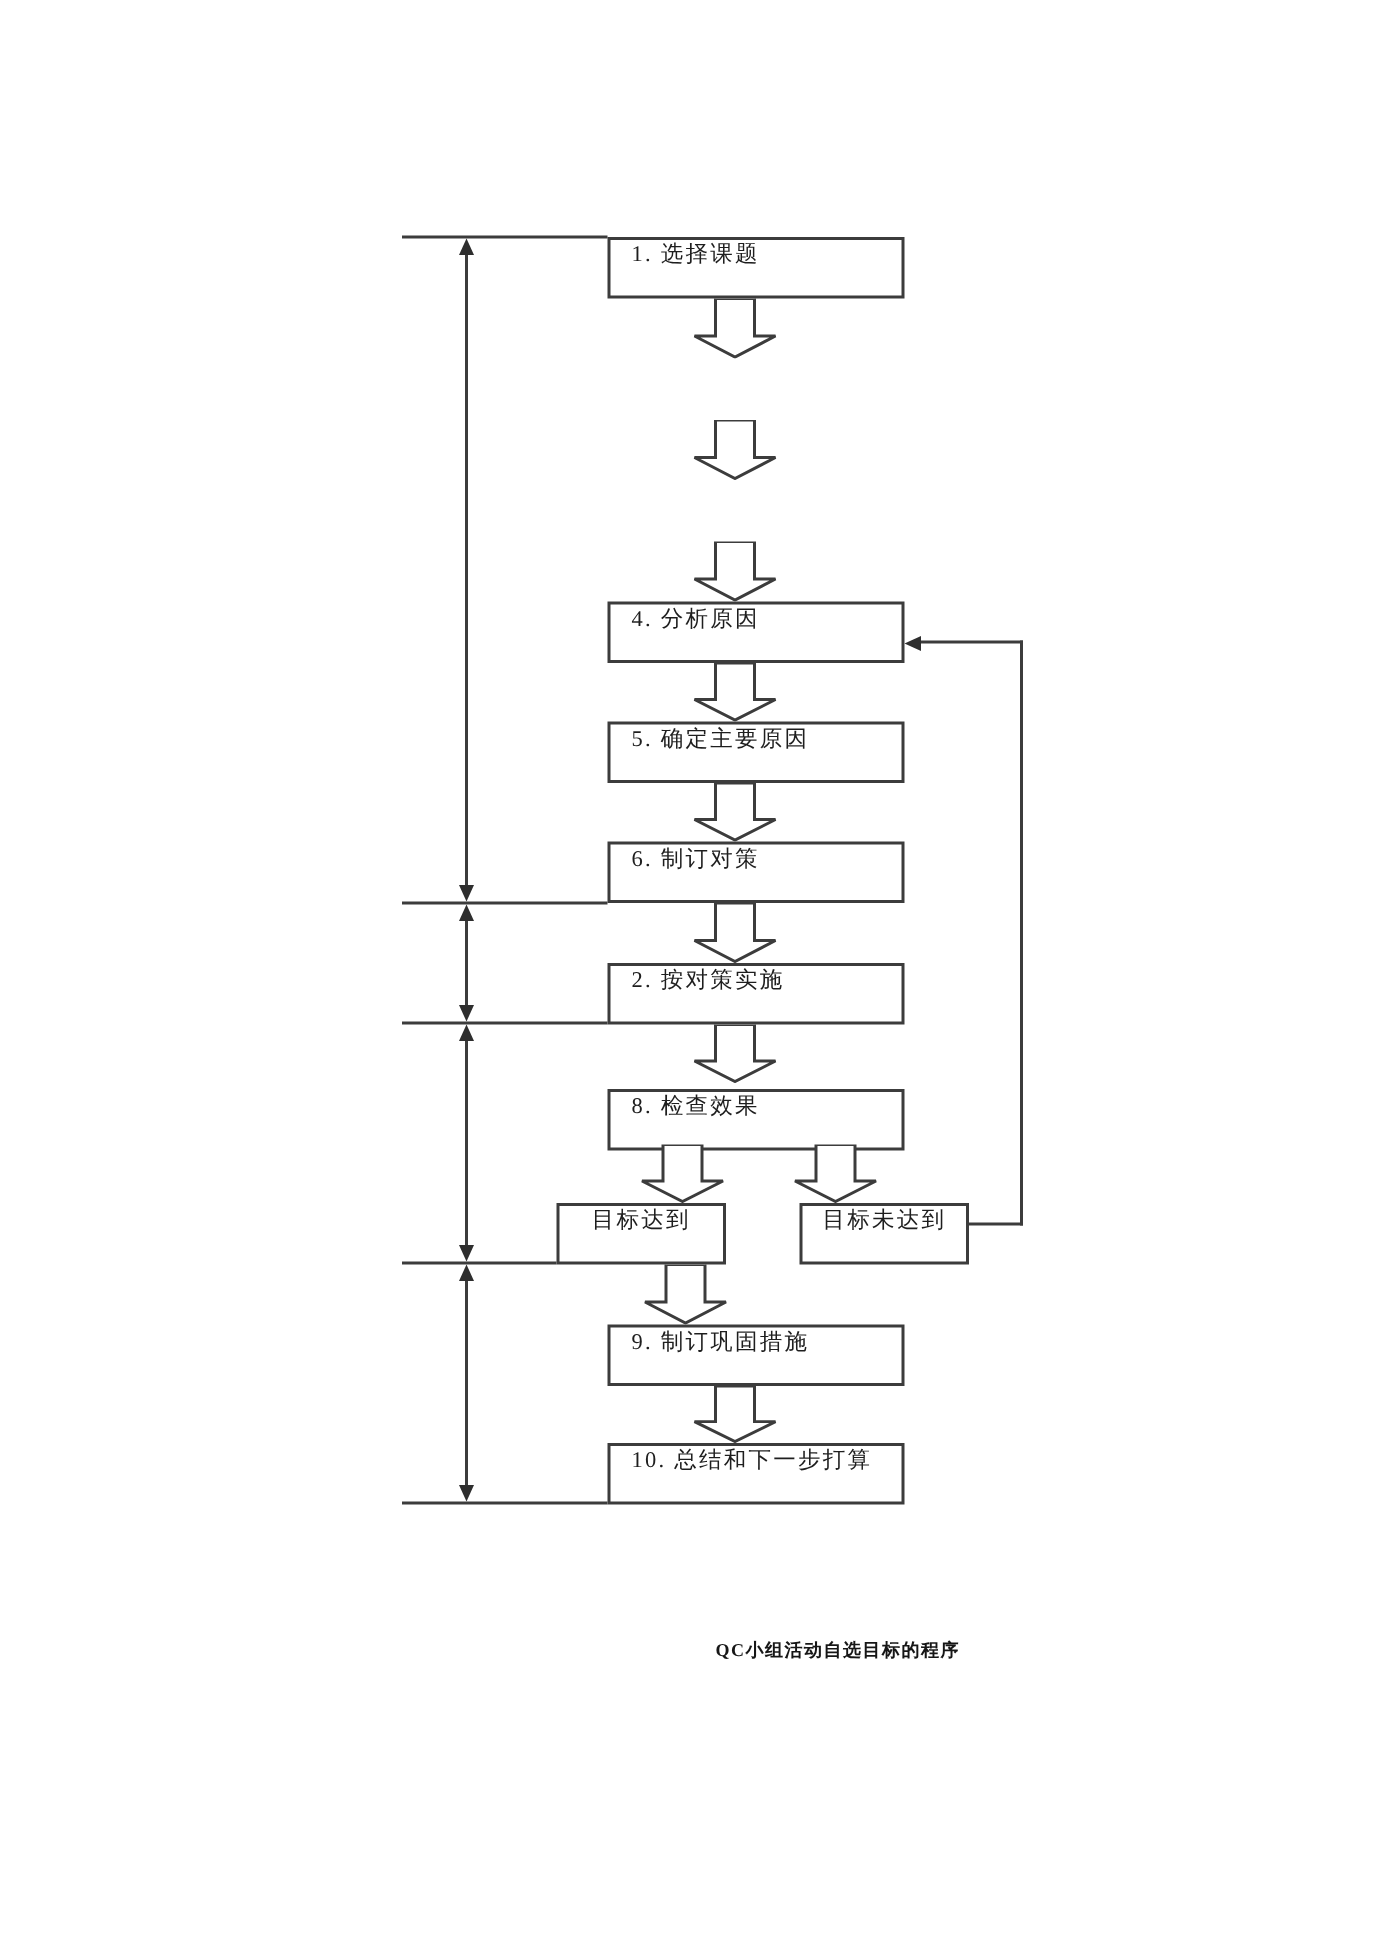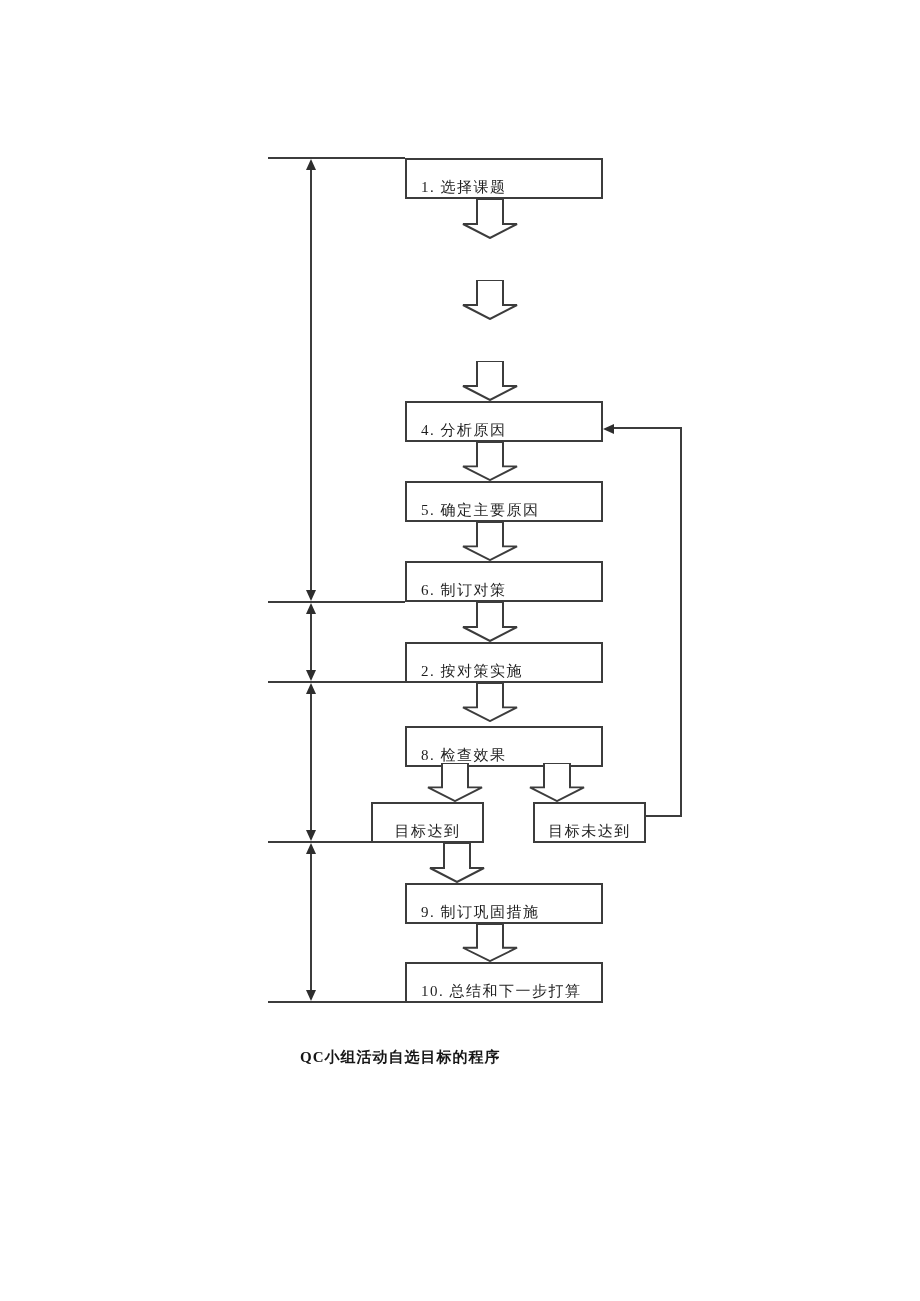--- a/index.html
+++ b/index.html
@@ -10,21 +10,21 @@
     font-family:"Liberation Serif","DejaVu Serif",serif;
     overflow:hidden;
   }
   .box{
     position:absolute;
     box-sizing:border-box;
     width:198px;height:41px;
     left:405px;
     border:2px solid #3c3c3c;
     background:#ffffff;
-    display:flex;align-items:flex-end;
+    display:flex;align-items:flex-start;
     padding-left:14px;
     font-size:15px;letter-spacing:1.5px;
     color:#1e1e1e;
     white-space:nowrap;
   }
   .box.small{
     width:113px;
     padding-left:0;
     justify-content:center;
   }
@@ -32,23 +32,23 @@
   .block-arrow svg{display:block;width:100%;height:100%;}
   .hline,.vline{position:absolute;background:#3c3c3c;}
   .hline{height:2px;}
   .vline{width:2px;}
   .tri{position:absolute;width:0;height:0;}
   .tri.up{border-left:5px solid transparent;border-right:5px solid transparent;border-bottom:11px solid #2e2e2e;}
   .tri.down{border-left:5px solid transparent;border-right:5px solid transparent;border-top:11px solid #2e2e2e;}
   .tri.left{border-top:5px solid transparent;border-bottom:5px solid transparent;border-right:11px solid #2e2e2e;}
   .caption{
     position:absolute;
-    left:300px;top:1048px;width:340px;
-    text-align:left;
-    font-size:15px;font-weight:700;letter-spacing:1px;
+    left:300px;top:1092px;width:340px;
+    text-align:right;
+    font-size:12px;font-weight:700;letter-spacing:1px;
     color:#161616;
   }
 </style>
 </head>
 <body>
 
 <div id="canvas">
 
   <svg width="0" height="0" style="position:absolute" aria-hidden="true">
     <defs>

